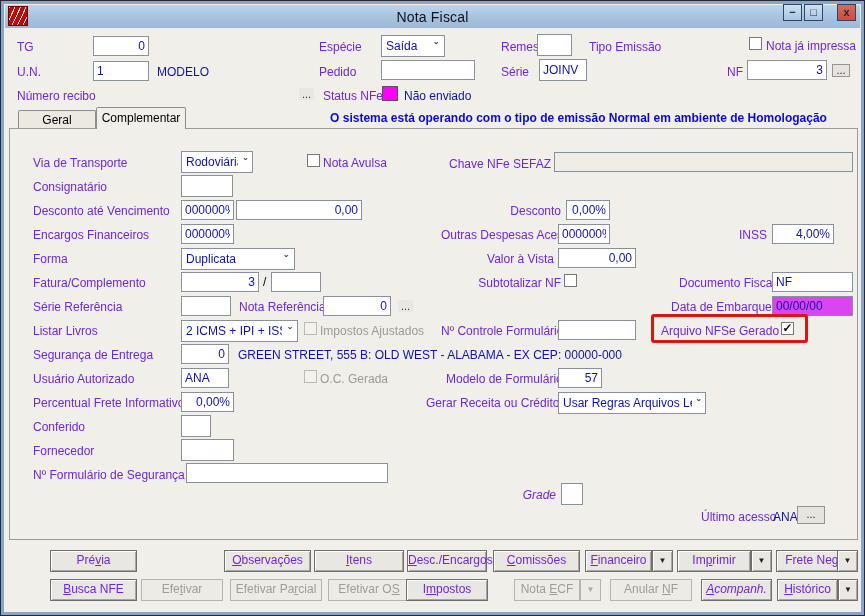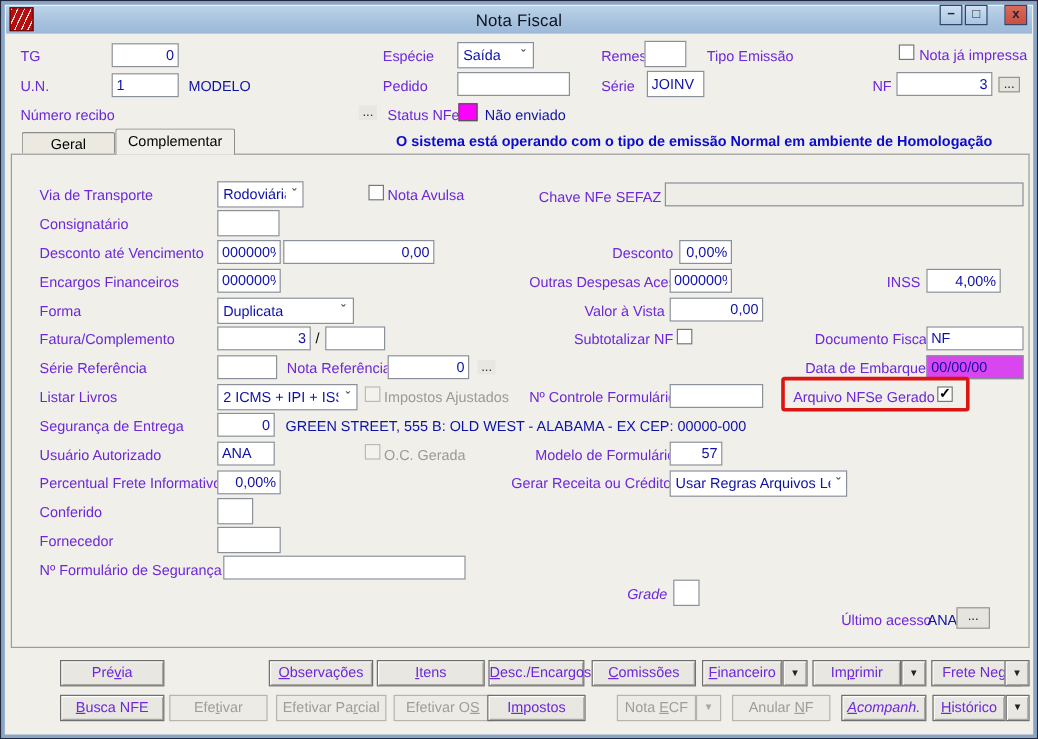--- a/index.html
+++ b/index.html
@@ -121,21 +121,21 @@
   <input class="fld num" style="left: 746px; top: 59px; width: 80px;" value="3">
   <span class="mini" style="left:831px;top:63px;width:18px;height:13px;">...</span>
 
   <span class="lbl" style="left:16px;top:88px;">Número recibo</span>
   <span class="flat-dots" style="left:298px;top:87px;">...</span>
   <span class="lbl" style="left:322px;top:88px;">Status NFe</span>
   <span class="swatch" style="left:381px;top:85px;background:#ff00ff;"></span>
   <span class="lbl blue" style="left:403px;top:88px;">Não enviado</span>
 
   <div class="tab" style="left:17px;width:78px;">Geral</div>
-  <div class="tab active" style="left:95px;width:100px;">Complementar</div>
+  <div class="tab active" style="left:95px;width:90px;">Complementar</div>
   <div class="banner">O sistema está operando com o tipo de emissão Normal em ambiente de Homologação</div>
   <div class="panel"></div>
 
   <span class="lbl" style="left:32px;top:155px;">Via de Transporte</span>
   <div class="combo" style="left:180px;top:150px;width:72px;">
     <span class="ctxt">Rodoviária</span>
     <span class="carr">ˇ</span>
   </div>
   <span class="chk" style="left:306px;top:153px;"></span>
   <span class="lbl" style="left:322px;top:155px;">Nota Avulsa</span>

